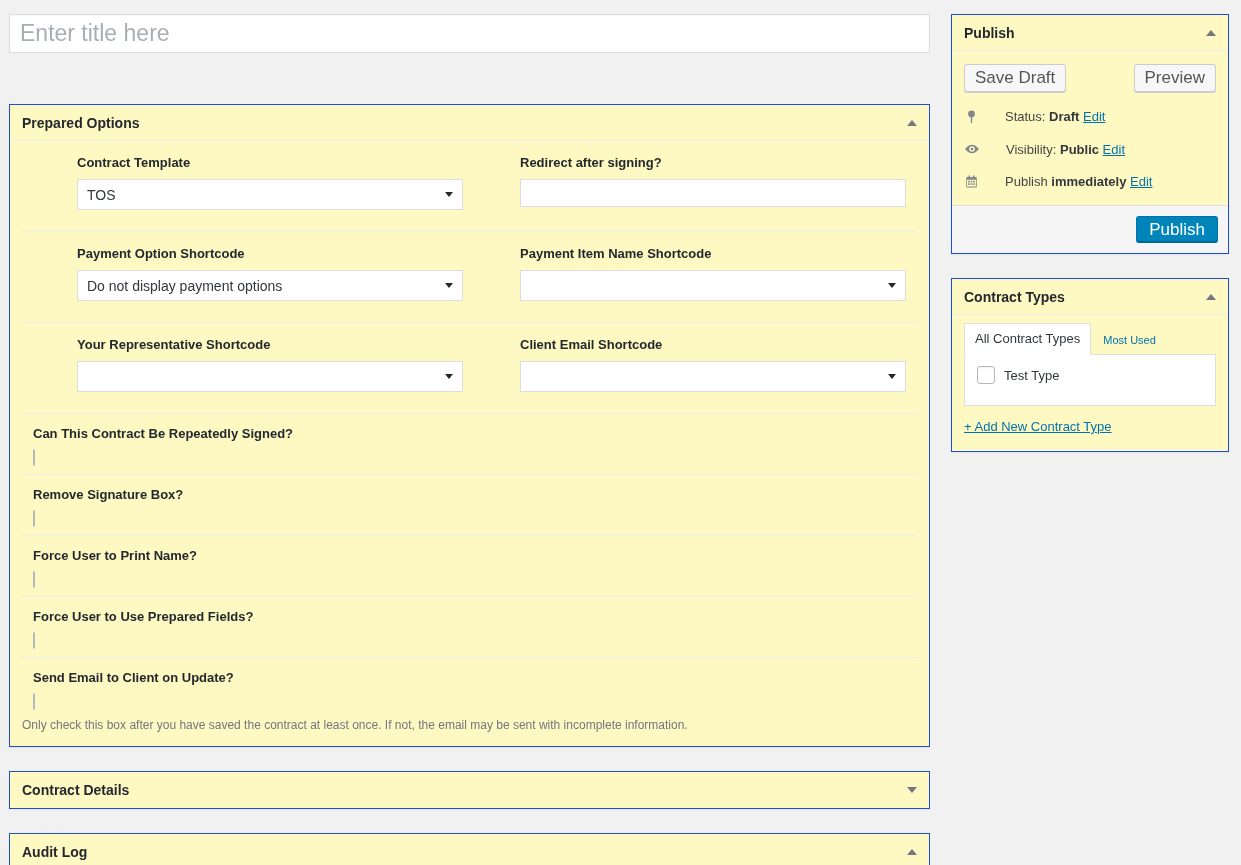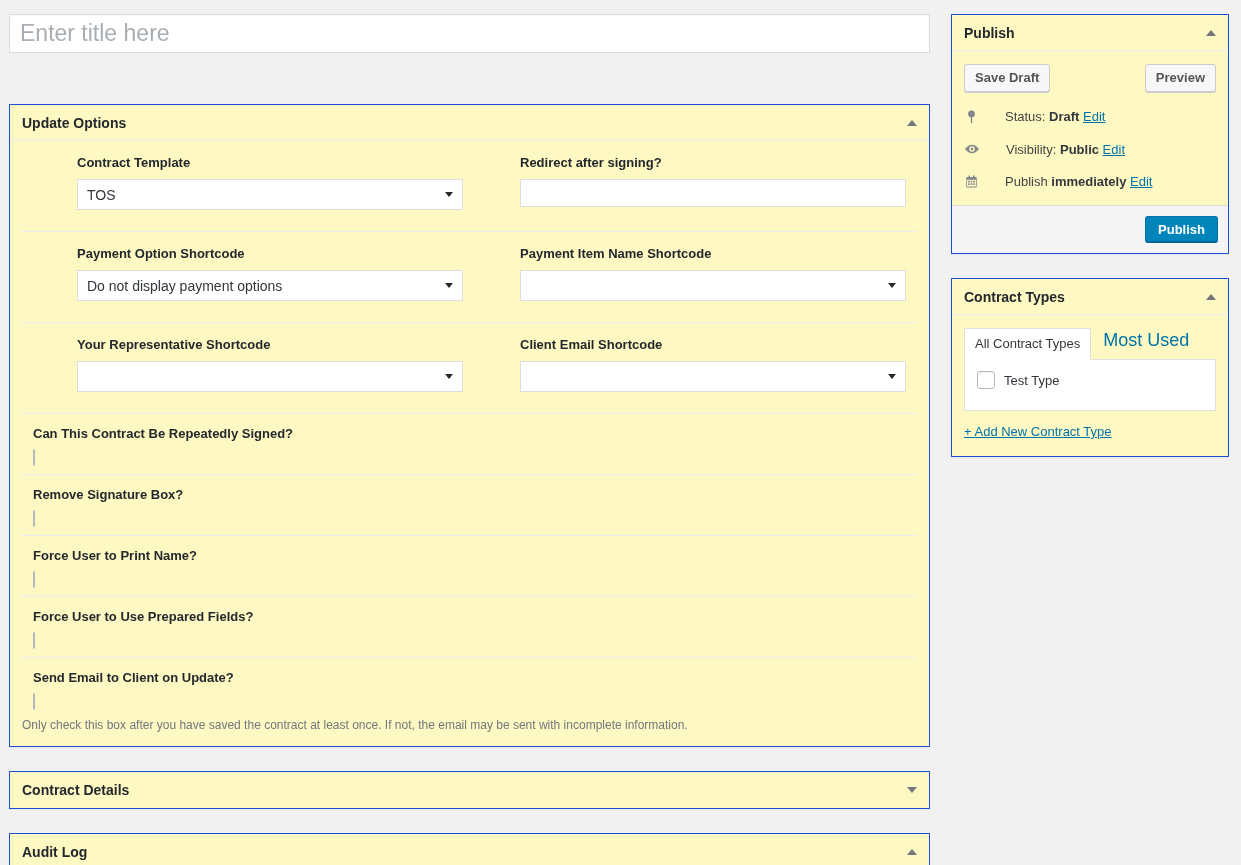--- a/index.html
+++ b/index.html
@@ -53,51 +53,51 @@
     box-shadow:inset 0 1px 2px rgba(0,0,0,.06);cursor:pointer;flex:none;
   }
   .cb-row .cb-box{margin-top:9px;}
   .do-note{color:#72777c;font-size:12px;margin:0;padding:9px 1px 14px;}
 
   .mb-gap{margin-top:24px;}
   .audit-inside{height:21px;}
 
   
   .pub-buttons{display:flex;justify-content:space-between;padding:13px 12px 9px;}
-  .btn{display:inline-block;font-size:13px;height:28px;line-height:26px;padding:0 10px;border-radius:3px;cursor:pointer;box-sizing:border-box;font-family:inherit;white-space:nowrap;font-weight:bold;}
+  .btn{display:inline-block;font-size:17px;height:28px;line-height:26px;padding:0 10px;border-radius:3px;cursor:pointer;box-sizing:border-box;font-family:inherit;white-space:nowrap;}
   .btn-secondary{background:#f7f7f7;border:1px solid #ccc;color:#555;box-shadow:0 1px 0 #ccc;}
   .btn-primary{background:#0085ba;border:1px solid #0073aa;border-bottom-color:#006799;color:#fff;box-shadow:inset 0 -1px 0 #006799;height:27px;line-height:25px;padding:0 12px;}
   .misc-row{display:flex;align-items:center;gap:26px;padding:8px 12px 9px;font-size:13px;color:#444;}
   .misc-row svg{flex:none;fill:#82878c;}
   .misc-text b{color:#32373c;}
   .link{color:#0073aa;text-decoration:underline;cursor:pointer;}
   .pub-footer{background:#f5f5f5;border-top:1px solid #ddd;padding:10px;display:flex;justify-content:flex-end;margin-top:7px;}
 
   
   .ct-inside{padding:0 12px 17px;}
   .ct-tabs{display:flex;align-items:flex-end;margin:8px 0 0;position:relative;z-index:2;}
   .ct-tab-active{background:#fff;border:1px solid #dfdfdf;border-bottom-color:#fff;padding:7px 10px 8px;font-size:13px;color:#32373c;margin-bottom:-1px;cursor:pointer;}
-  .ct-tab-link{padding:7px 12px 8px;font-size:18px;cursor:pointer;color:#0073aa;text-decoration:none;}
+  .ct-tab-link{padding:7px 12px 8px;font-size:11px;cursor:pointer;color:#0073aa;text-decoration:none;}
   .ct-panel{border:1px solid #dfdfdf;height:52px;box-sizing:border-box;padding:11px 0 0 12px;position:relative;z-index:1;background:#fff;}
   .ct-term{display:flex;align-items:center;gap:9px;font-size:13px;color:#32373c;}
   .ct-term .cb-box{width:16px;height:16px;}
   .ct-add{display:inline-block;margin-top:13px;font-size:13px;font-weight:400;}
 </style>
 </head>
 <body>
 
 <div class="layout">
 
   <div class="main-col">
 
     <input class="title-input" type="text" placeholder="Enter title here" style="">
 
     <div class="postbox">
       <div class="postbox-header bordered">
-        <h2>Update Options</h2>
+        <h2>Prepared Options</h2>
         <span class="tri-up"></span>
       </div>
       <div class="inside-do">
 
         <div class="fields-row">
           <div class="field">
             <span class="field-label">Contract Template</span>
             <div class="wp-select">
               <span>TOS</span>
               <span class="select-arrow"></span>

